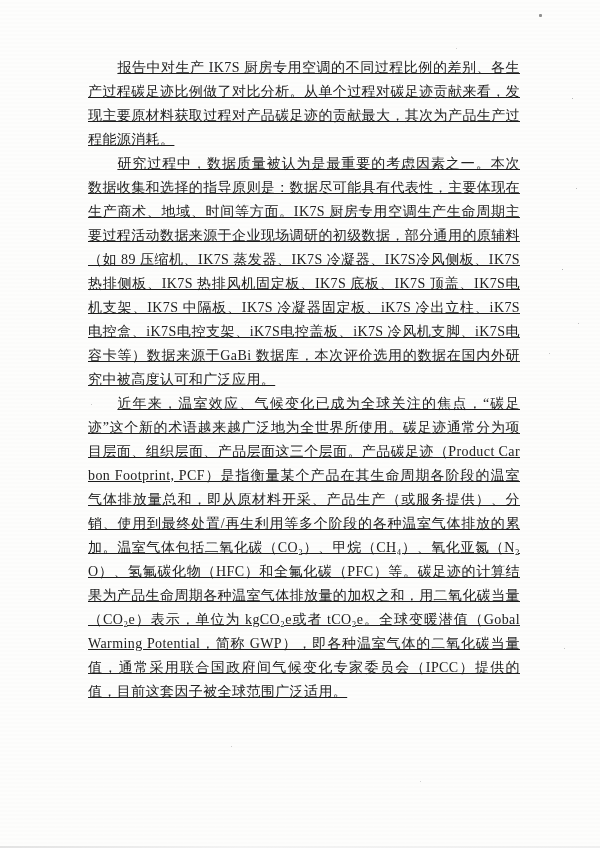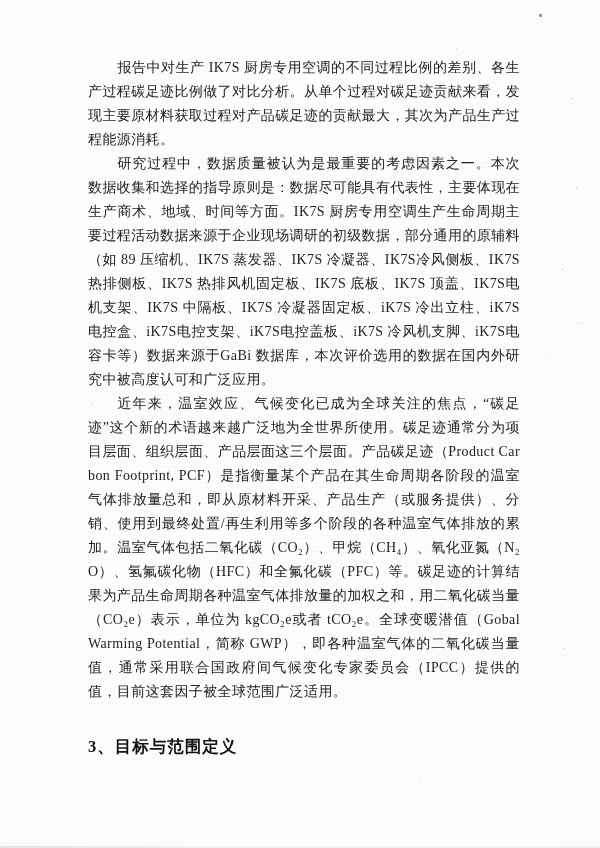--- a/index.html
+++ b/index.html
@@ -18,20 +18,21 @@
     background:
       repeating-linear-gradient(0deg, rgba(0,0,0,0.008) 0 2px, rgba(0,0,0,0) 2px 4px),
       #fdfdfc;
   }
   .page {
     position: absolute;
     left: 0; top: 0;
     width: 600px; height: 684px;
     box-sizing: border-box;
     padding: 56px 80px 0 88px;
+    text-decoration: underline;
   }
   p.body-par {
     margin: 0;
     font-size: 14px;
     line-height: 24px;
     text-align: justify;
     text-indent: 2.1em;
     letter-spacing: 0.4px;
     word-break: break-all;
     color: #222;
@@ -81,18 +82,17 @@
 
 <div class="page">
 
   <p class="body-par">报告中对生产 IK7S 厨房专用空调的不同过程比例的差别、各生产过程碳足迹比例做了对比分析。从单个过程对碳足迹贡献来看，发现主要原材料获取过程对产品碳足迹的贡献最大，其次为产品生产过程能源消耗。</p>
 
   <p class="body-par">研究过程中，数据质量被认为是最重要的考虑因素之一。本次数据收集和选择的指导原则是：数据尽可能具有代表性，主要体现在生产商术、地域、时间等方面。IK7S 厨房专用空调生产生命周期主要过程活动数据来源于企业现场调研的初级数据，部分通用的原辅料（如 89 压缩机、IK7S 蒸发器、IK7S 冷凝器、IK7S冷风侧板、IK7S 热排侧板、IK7S 热排风机固定板、IK7S 底板、IK7S 顶盖、IK7S电机支架、IK7S 中隔板、IK7S 冷凝器固定板、iK7S 冷出立柱、iK7S电控盒、iK7S电控支架、iK7S电控盖板、iK7S 冷风机支脚、iK7S电容卡等）数据来源于GaBi 数据库，本次评价选用的数据在国内外研究中被高度认可和广泛应用。</p>
 
 
   <p class="body-par">近年来，温室效应、气候变化已成为全球关注的焦点，“碳足迹”这个新的术语越来越广泛地为全世界所使用。碳足迹通常分为项目层面、组织层面、产品层面这三个层面。产品碳足迹（Product Carbon Footprint, PCF）是指衡量某个产品在其生命周期各阶段的温室气体排放量总和，即从原材料开采、产品生产（或服务提供）、分销、使用到最终处置/再生利用等多个阶段的各种温室气体排放的累加。温室气体包括二氧化碳（CO₂）、甲烷（CH₄）、氧化亚氮（N₂O）、氢氟碳化物（HFC）和全氟化碳（PFC）等。碳足迹的计算结果为产品生命周期各种温室气体排放量的加权之和，用二氧化碳当量（CO₂e）表示，单位为 kgCO₂e或者 tCO₂e。全球变暖潜值（Gobal Warming Potential，简称 GWP），即各种温室气体的二氧化碳当量值，通常采用联合国政府间气候变化专家委员会（IPCC）提供的值，目前这套因子被全球范围广泛适用。</p>
 
-  <h2 class="sec-heading-3">3、目标与范围定义</h2>
 
 </div>
 
 <span class="noise"></span>
 <span class="bottom-edge"></span>
 
 </body></html>

